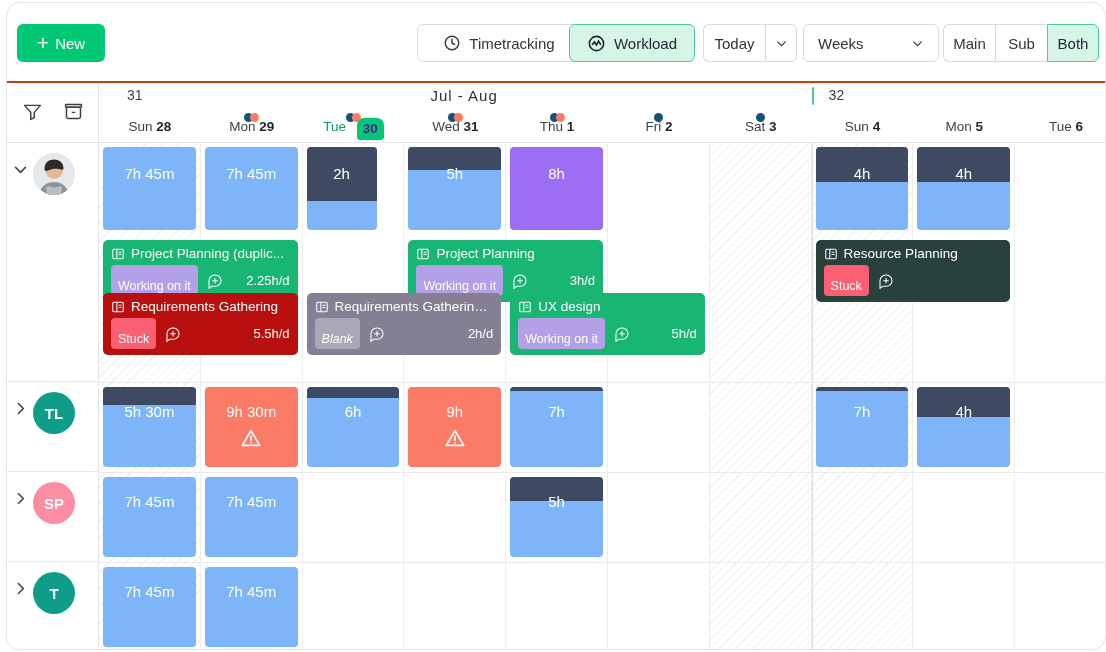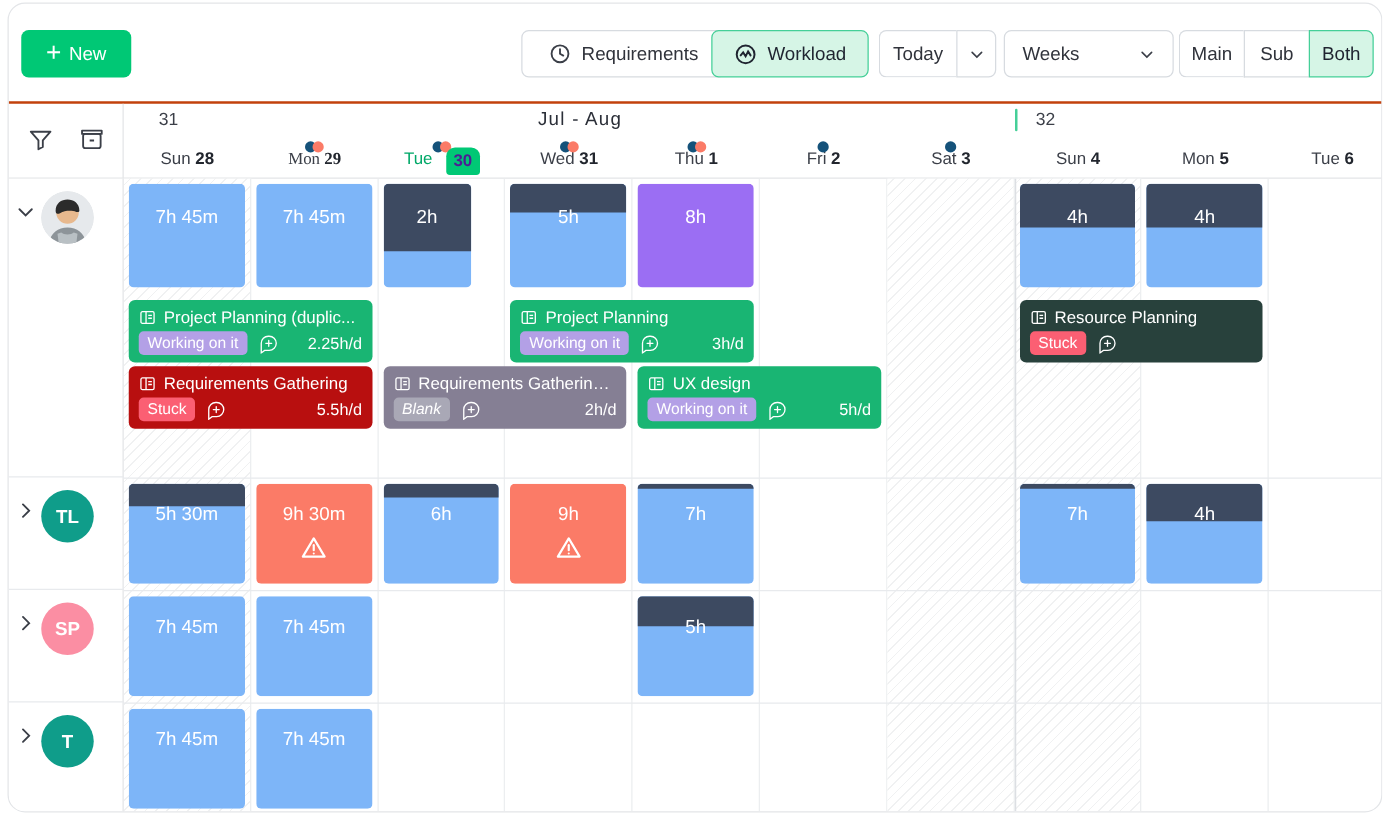--- a/index.html
+++ b/index.html
@@ -361,21 +361,21 @@
   }
   .card .crow {
     display: flex;
     align-items: center;
     gap: 9px;
     margin-top: 3px;
   }
   .chip {
     display: inline-block;
     font-size: 12.5px;
-    padding: 2px 7px 3px 7px;
+    padding: 14px 7px 3px 7px;
     border-radius: 4px;
     color: #fff;
     white-space: nowrap;
     line-height: 14px;
   }
   .chip.working { background: #a craft; }
   .chip.working { background: #b3a0e6; }
   .chip.stuck   { background: #fb5f73; }
   .chip.blank   { background: #a9a8b6; font-style: italic; }
   .card .rate {
@@ -399,21 +399,21 @@
 
 
       <div class="seg-group" id="g-timetracking">
         <div class="pill">
           <span class="ico">
             <svg width="18" height="18" viewBox="0 0 24 24" fill="none" stroke="#3b3f48" stroke-width="2" stroke-linecap="round">
               <circle cx="12" cy="12" r="9"></circle>
                 <path d="M12 7v5l3.5 2"></path>
             </svg>
           </span>
-          <span>Requirements</span>
+          <span>Timetracking</span>
         </div>
       </div>
 
       <div class="seg-group" id="g-workload">
         <div class="pill active">
           <span class="ico">
             <svg width="19" height="19" viewBox="0 0 24 24" fill="none" stroke="#1f2430" stroke-width="2" stroke-linecap="round">
               <circle cx="12" cy="12" r="9"></circle>
                 <path d="M7 13l2.5-3 2.5 4 2.5-5 2.5 4"></path>
             </svg>
@@ -477,21 +477,21 @@
       <div class="weeklabels" id="weeklabels">
           <div class="wk" style="left: 28px;">31</div>
           <div class="monthlabel" style="left: 331.4px;">Jul  -  Aug</div>
           <div class="wkdiv" style="left: 712.6px;"></div>
           <div class="wk" style="left: 729.6px;">32</div>
         </div>
       <div class="daycells" id="daycells">
           <div class="daycell" style="left: 0px; width: 101.8px;">
             <div class="dlabel">Sun <b>28</b></div>
           </div>
-          <div class="daycell" style="left: 101.8px; width: 101.8px; font-family: Liberation Serif, serif;">
+          <div class="daycell" style="left: 101.8px; width: 101.8px;">
             <div class="dots">
               <span class="dot blue"></span>
               <span class="dot orange"></span>
             </div>
             <div class="dlabel">Mon <b>29</b></div>
           </div>
           <div class="daycell" style="left: 203.6px; width: 101.8px;">
             <div class="dots">
               <span class="dot blue"></span>
               <span class="dot orange"></span>

